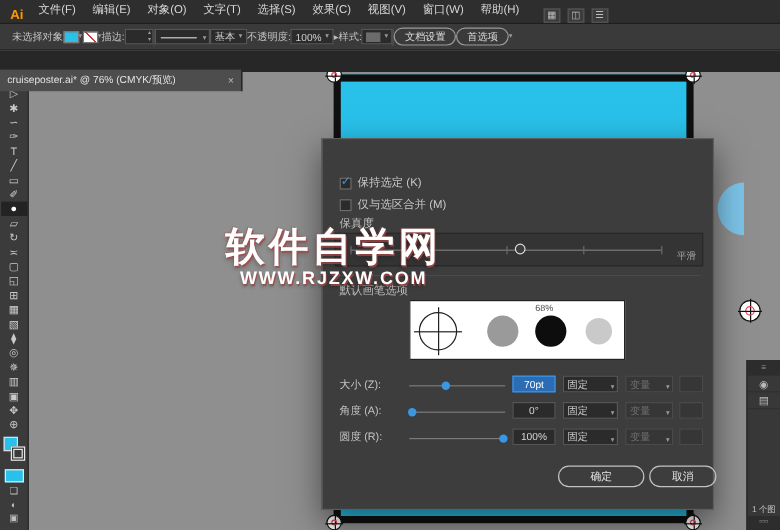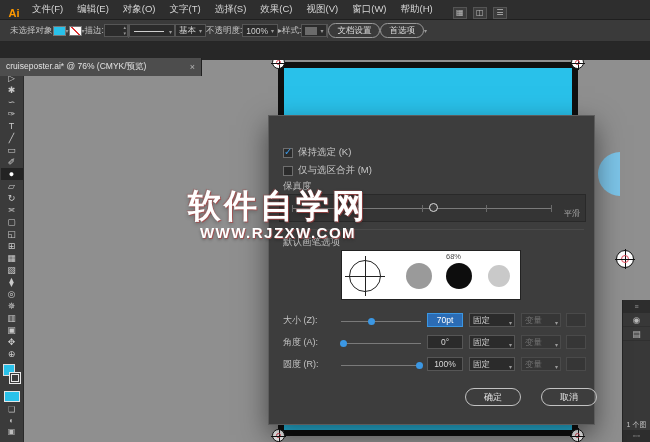--- a/index.html
+++ b/index.html
@@ -108,21 +108,21 @@
   .row-val.selected { background:#2b6cb5; border-color:#3b97e3; color:#fff; }
   .row-dd { position:absolute; top:1px; height:14px; background:#2b2b2b; border:1px solid #565656; color:#cfcfcf;
             font-size:8.5px; line-height:12px; padding:0 3px; }
   .row-dd .caret { position:absolute; right:2px; top:3px; }
   .row-dd.dd1 { left:200px; width:46px; }
   .row-dd.disabled { color:#6e6e6e; background:#363636; border-color:#4a4a4a; }
   .row-dd.dd2 { left:252px; width:40px; }
   .row-extra { position:absolute; left:297px; top:1px; width:20px; height:14px; background:#363636; border:1px solid #4a4a4a; }
   .dlg-btn { position:absolute; top:272px; height:18px; border:1px solid #c2c2c2; border-radius:9px; background:transparent;
              color:#e3e3e3; font-size:9px; text-align:center; line-height:16px; }
-  .btn-ok { left:196px; width:56px; }
+  .btn-ok { left:196px; width:72px; }
   .btn-cancel { left:272px; width:56px; }
 
   
   .watermark { position:absolute; left:140px; top:188px; width:276px; z-index:40; text-align:center;
                color:#fff; pointer-events:none; }
   .wm1 { font-size:33px; font-weight:bold; letter-spacing:3px; line-height:36px;
          text-shadow:1px 1px 0 rgba(170,70,70,.75), -1px -1px 0 rgba(170,70,70,.35), 0 2px 4px rgba(0,0,0,.3); }
   .wm2 { font-size:15px; font-weight:bold; letter-spacing:1.5px;
          text-shadow:1px 1px 0 rgba(170,70,70,.75), 0 2px 3px rgba(0,0,0,.3); }
 </style>

